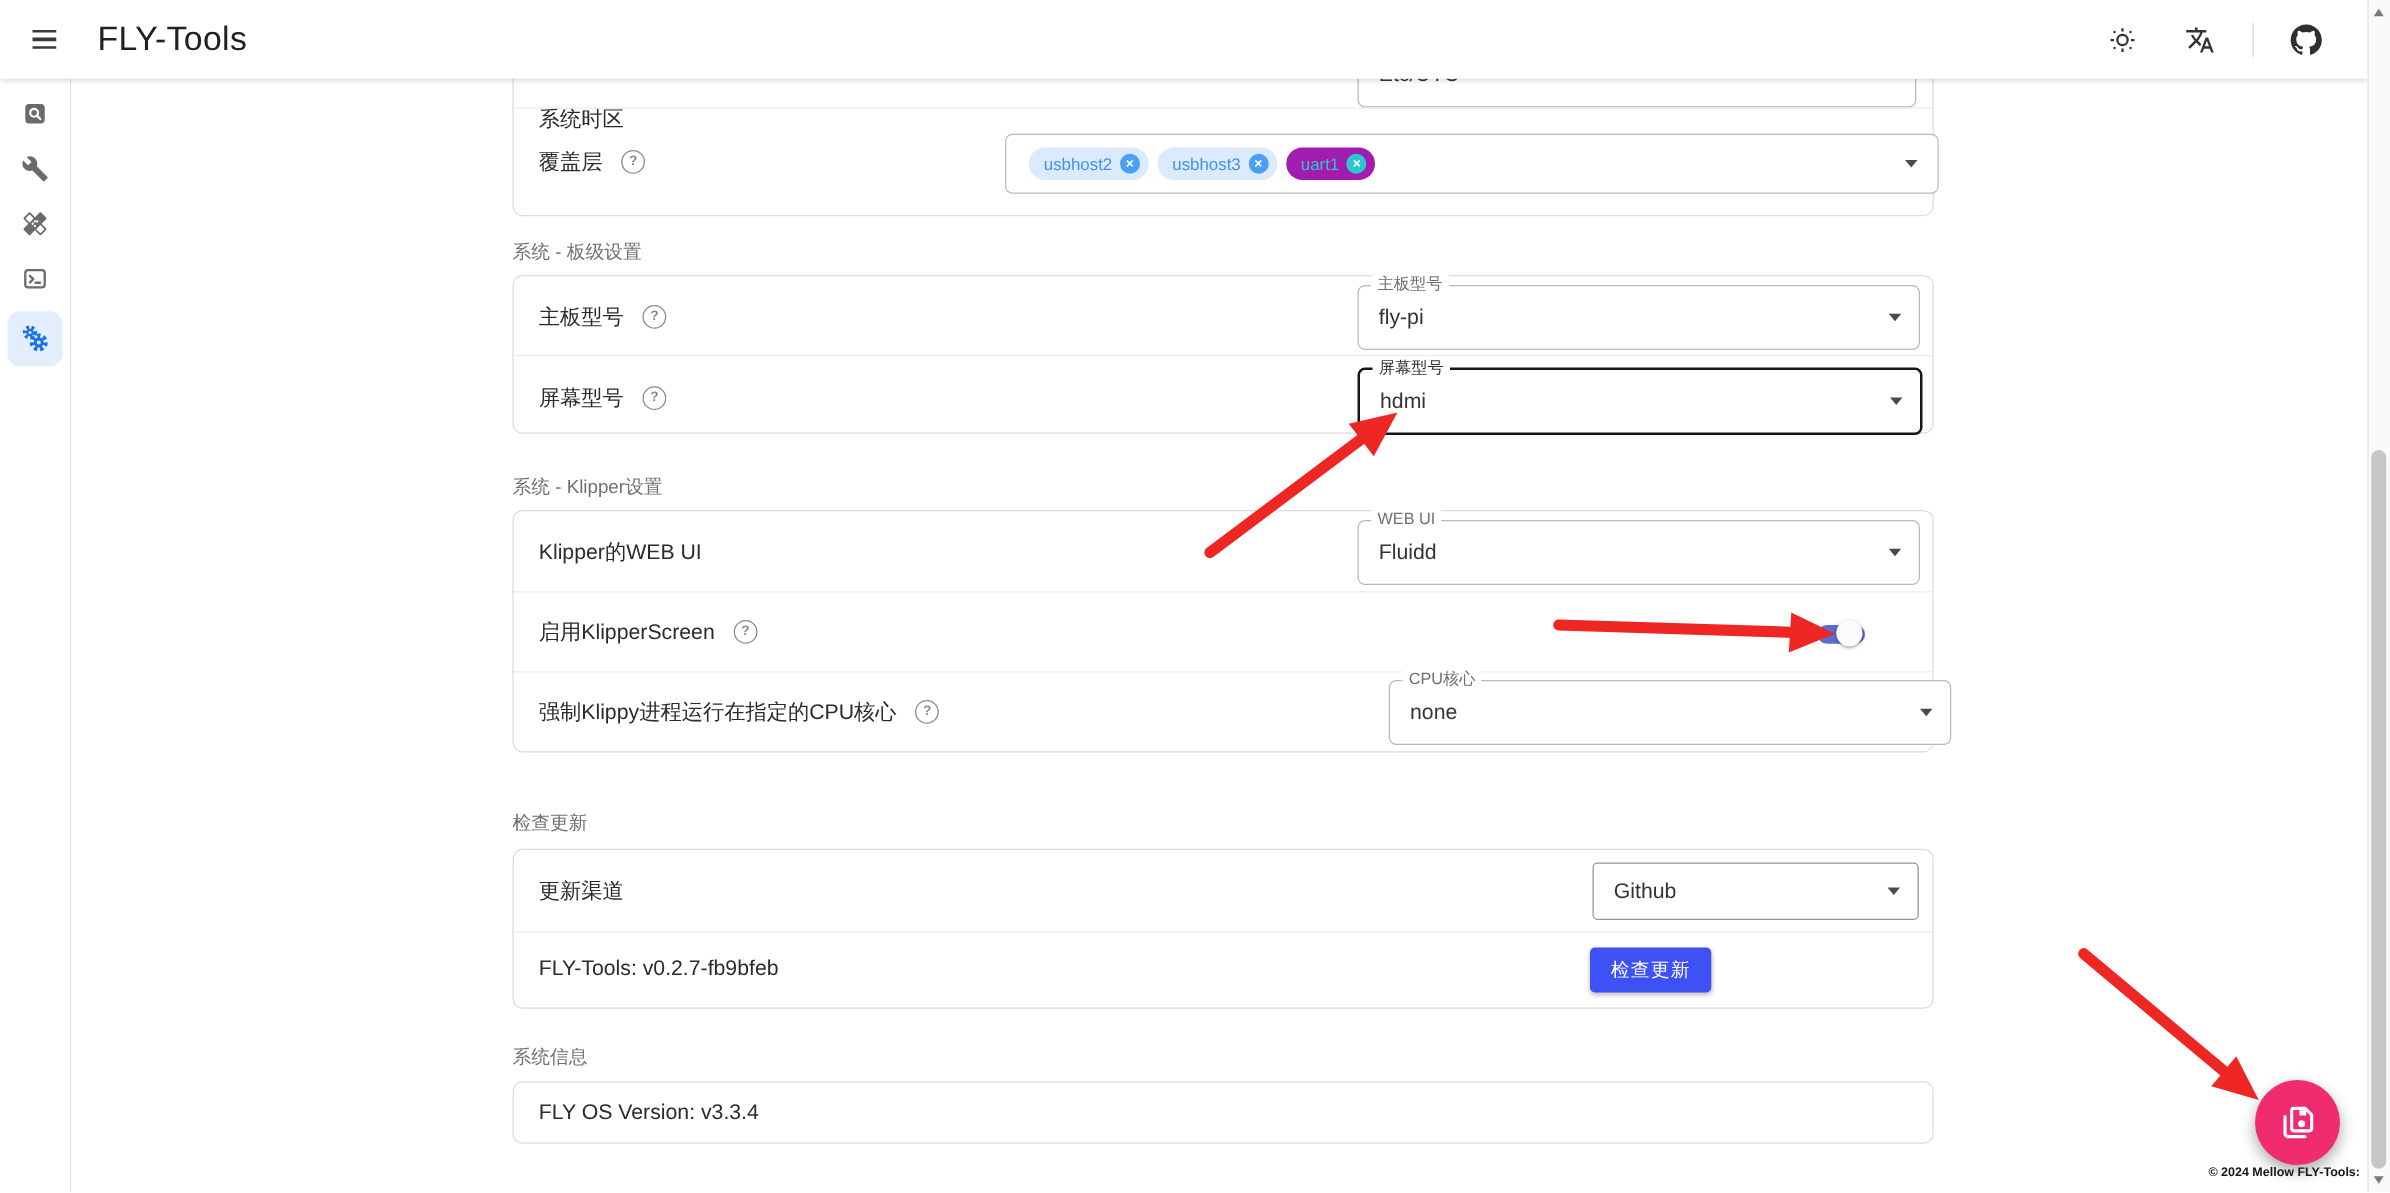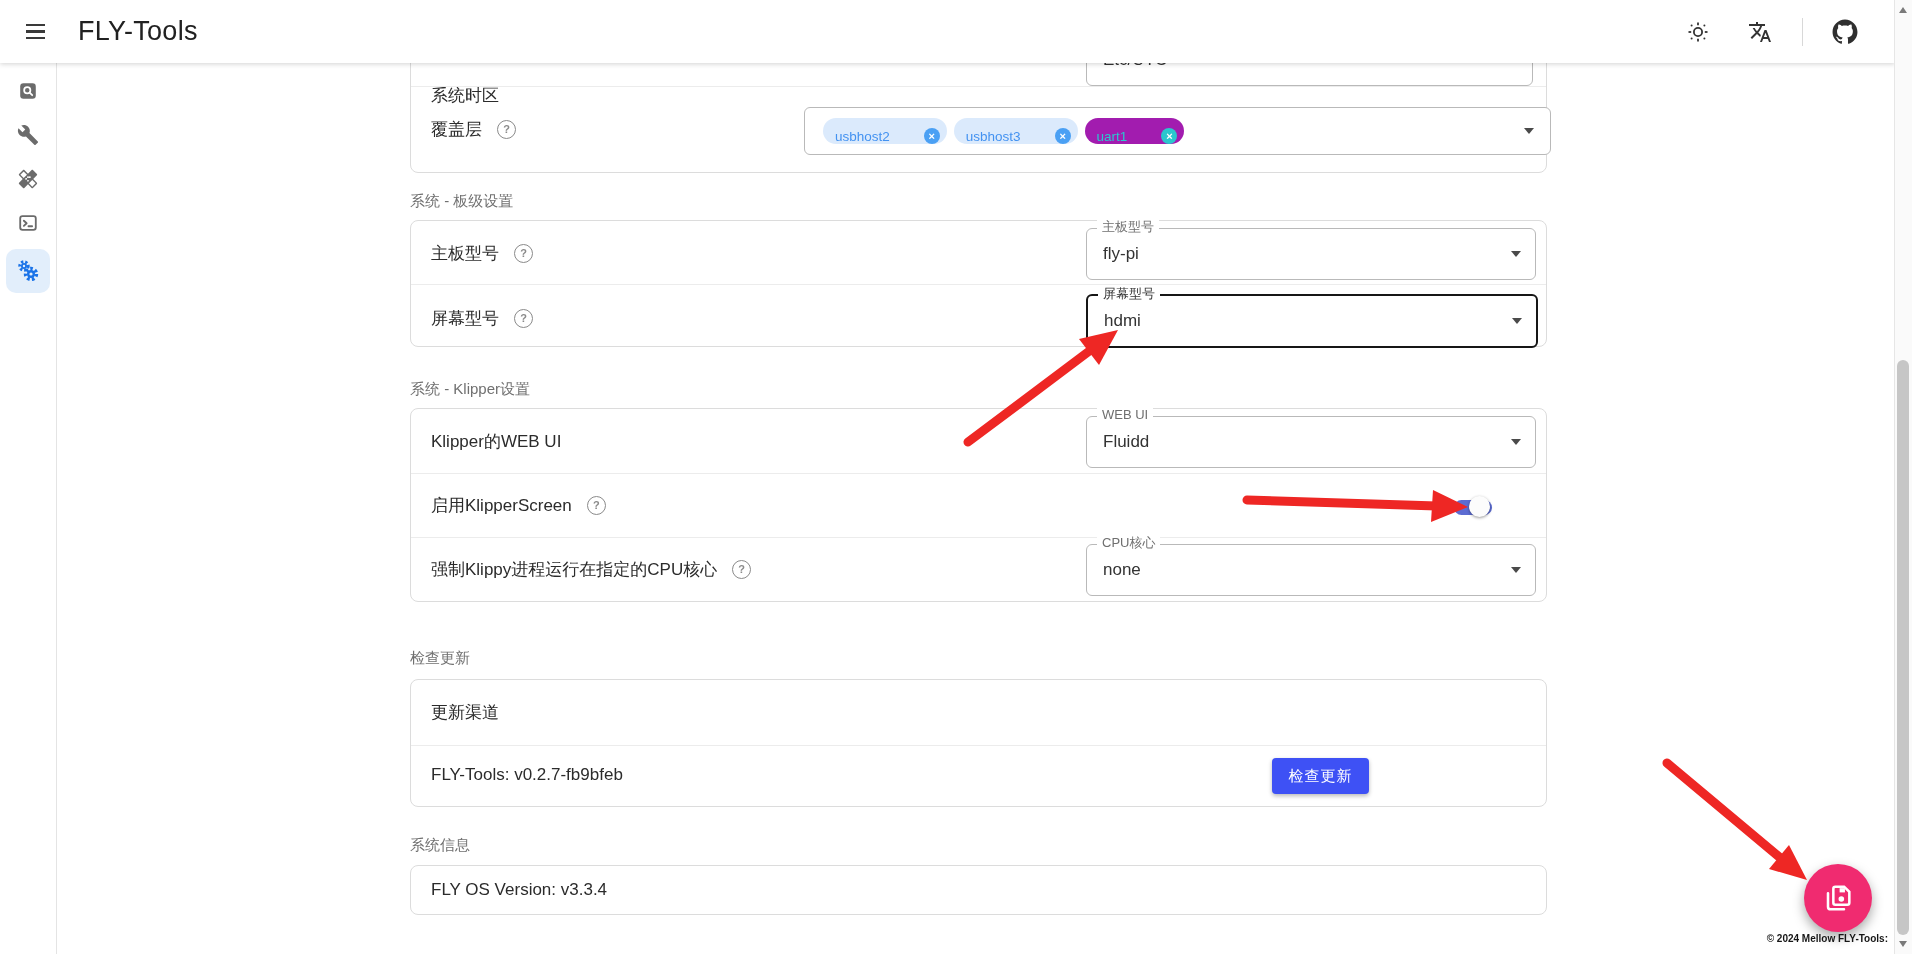--- a/index.html
+++ b/index.html
@@ -36,21 +36,21 @@
   .sel-value{position:absolute;left:16px;top:50%;transform:translateY(-50%);font-size:17px;color:#333;}
   .sel-label{position:absolute;top:-9px;left:10px;font-size:13px;color:#6f6f6f;background:#fff;padding:0 5px;line-height:14px;}
   .select.focused .sel-label{color:#333;}
   .sel-arrow{position:absolute;right:14px;top:50%;margin-top:-3px;width:0;height:0;
              border-left:5.5px solid transparent;border-right:5.5px solid transparent;border-top:6.5px solid #4a4a4a;}
   .select.plain{border-radius:4px;border:1px solid #949494;}
 
   
   .chips-box{position:absolute;border:1px solid #b9b9b9;border-radius:6px;background:#fff;display:flex;align-items:center;
              padding-left:18px;gap:7px;cursor:text;}
-  .chip{display:inline-flex;align-items:flex-end;height:26px;border-radius:13px;padding:0 7px 0 12px;font-size:13.5px;cursor:pointer;gap:28px;}
+  .chip{display:inline-flex;align-items:center;height:26px;border-radius:13px;padding:0 7px 0 12px;font-size:13.5px;cursor:pointer;}
   .chip .chip-x{width:16px;height:16px;border-radius:50%;margin-left:6px;color:#fff;font-size:11px;font-weight:bold;
                 display:flex;align-items:center;justify-content:center;cursor:pointer;line-height:16px;}
   .chip.blue{background:#dbeafc;color:#4392f1;}
   .chip.blue .chip-x{background:#4aa0f4;}
   .chip.cyan{background:#a21caf;color:#2bc7ce;}
   .chip.cyan .chip-x{background:#2bc7ce;}
 
   
   .toggle-track{position:absolute;width:38px;height:15px;border-radius:8px;background:#5c6cd2;cursor:pointer;}
   .toggle-thumb{position:absolute;width:21px;height:21px;border-radius:50%;background:#fcfcfc;
@@ -150,32 +150,36 @@
       <span>启用KlipperScreen</span>
       <span class="help">?</span>
     </div>
     <div class="toggle-track" style="left:1043px;top:91px;"></div>
     <div class="toggle-thumb" style="left:1058px;top:87px;"></div>
     <div class="divider" style="top:128px;"></div>
     <div class="row-label" style="left:20px;top:148px;">
       <span>强制Klippy进程运行在指定的CPU核心</span>
       <span class="help">?</span>
     </div>
-    <div class="select" style="left:675px;top:135px;width:448px;height:50px;">
+    <div class="select" style="left:700px;top:135px;width:448px;height:50px;">
       <span class="sel-label">CPU核心</span>
       <span class="sel-value">none</span>
       <span class="sel-arrow"></span>
     </div>
   </div>
 
   <div class="section-label" style="top:649px;">检查更新</div>
 
   <div class="card" style="top:679px;height:126px;">
     <div class="row-label" style="left:20px;top:20px;">
       <span>更新渠道</span>
+    </div>
+    <div class="select plain" style="left:863px;top:10px;width:259px;height:44px;">
+      <span class="sel-value">Github</span>
+      <span class="sel-arrow"></span>
     </div>
     <div class="divider" style="top:65px;"></div>
     <div class="row-label" style="left:20px;top:83px;">
       <span>FLY-Tools: v0.2.7-fb9bfeb</span>
     </div>
     <button class="btn-primary" style="left:861px;top:78px;width:97px;height:36px;">检查更新</button>
   </div>
 
   <div class="section-label" style="top:836px;">系统信息</div>
 

